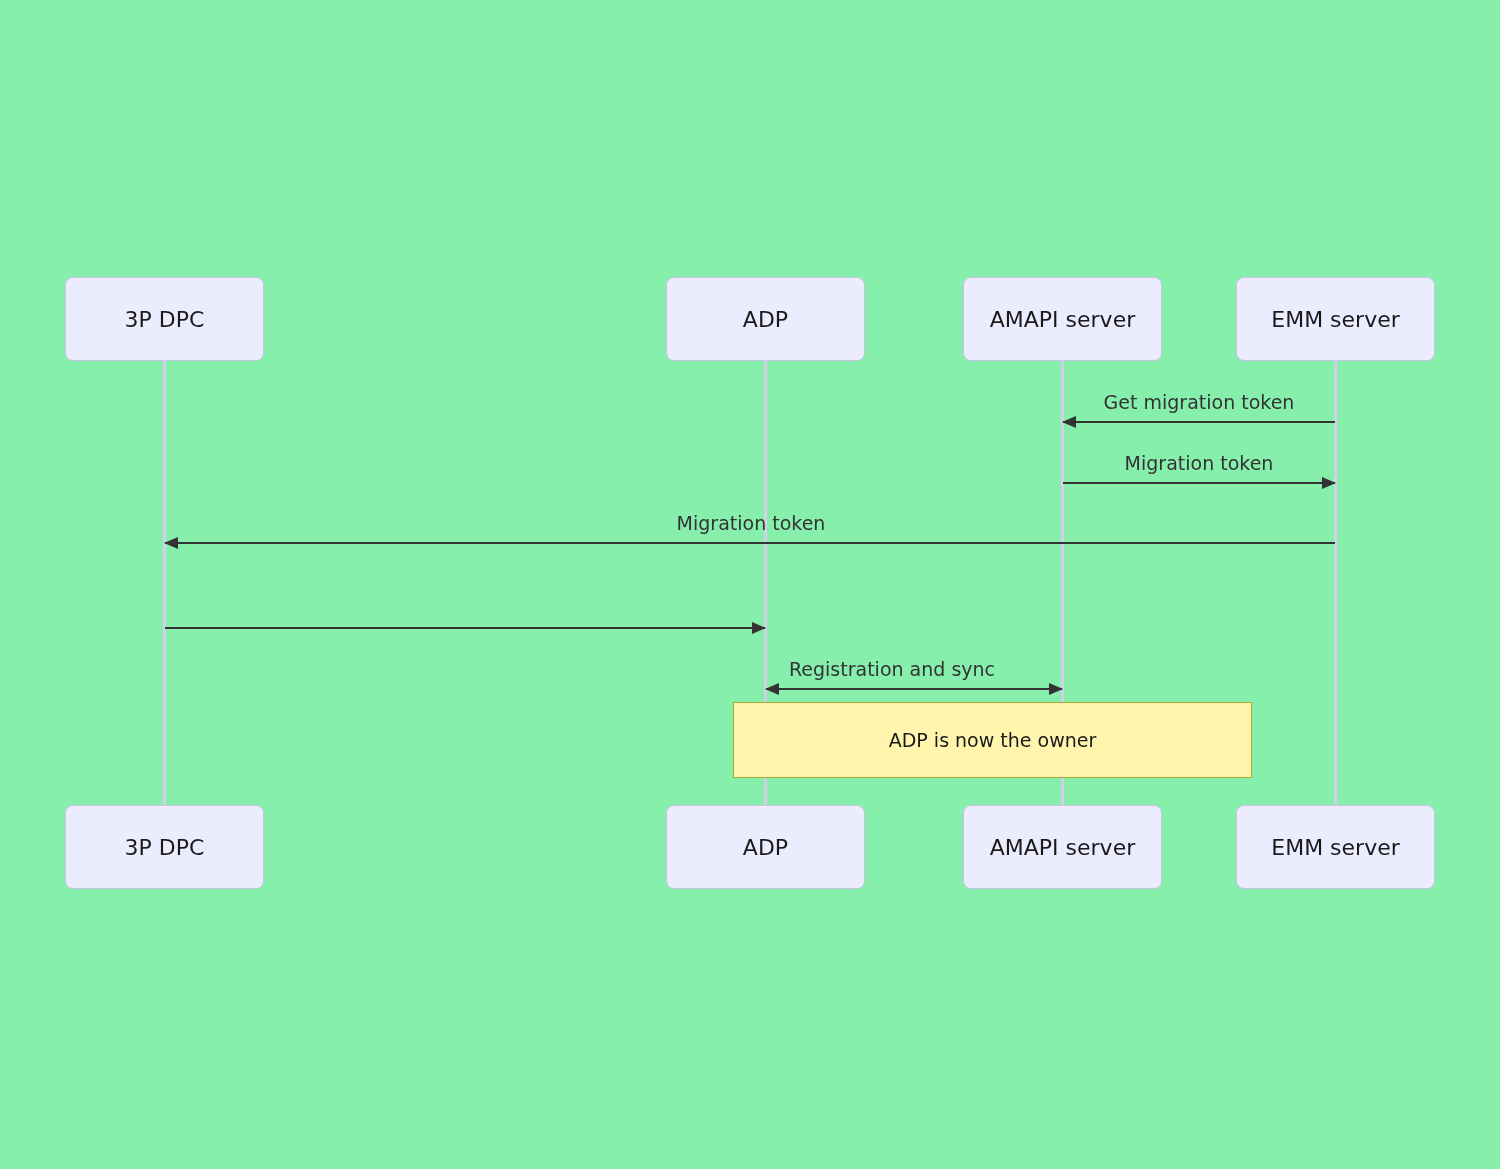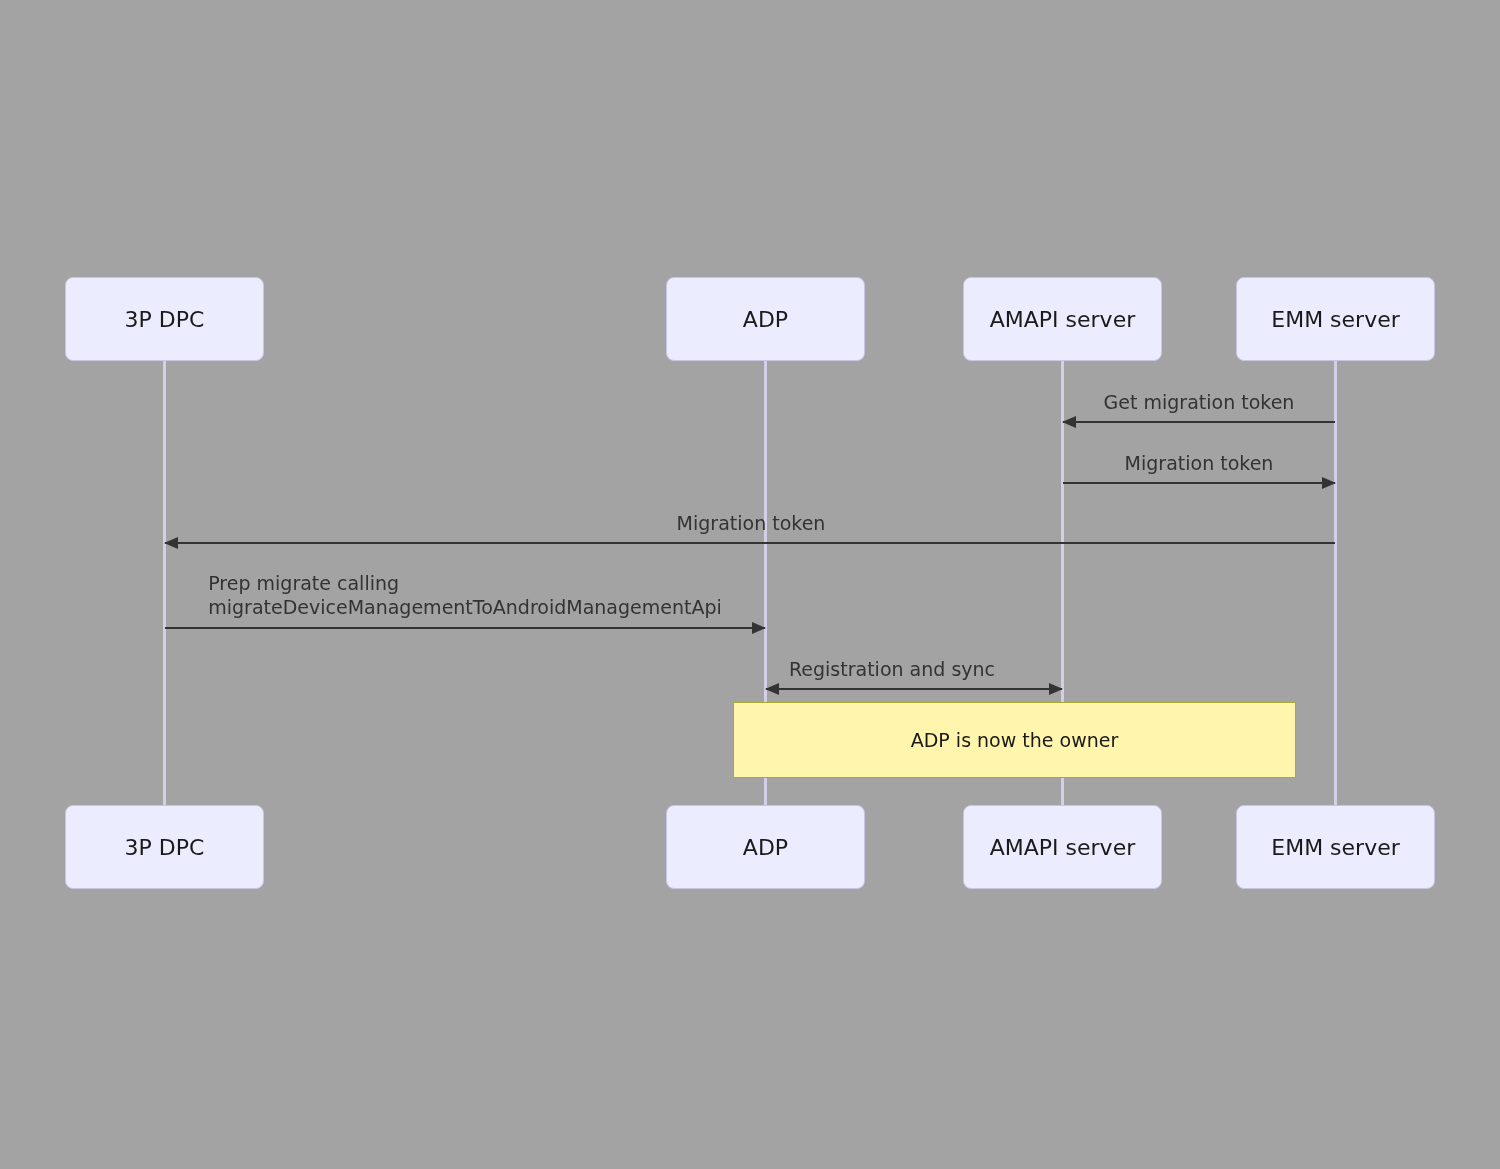--- a/index.html
+++ b/index.html
@@ -5,21 +5,21 @@
   html, body {
     margin: 0;
     padding: 0;
     background: #ffffff;
     font-family: "DejaVu Sans", "Liberation Sans", sans-serif;
   }
   .canvas {
     position: relative;
     width: 1500px;
     height: 1169px;
-    background: #a3a3a3;
+    background: #86efac;
     overflow: hidden;
   }
   .lifeline {
     position: absolute;
     width: 3px;
     top: 361px;
     height: 445px;
     background: #d5cee9;
   }
   .actor {
@@ -32,20 +32,21 @@
     box-sizing: border-box;
     display: flex;
     align-items: center;
     justify-content: center;
     color: #1a1a1a;
     font-size: 22px;
   }
   .msg-label {
     position: absolute;
     transform: translateX(-50%);
+    text-align: center;
     color: #333333;
     font-size: 19px;
     line-height: 24px;
     white-space: pre-line;
   }
   .msg-line {
     position: absolute;
     height: 2px;
     background: #333333;
   }
@@ -62,21 +63,21 @@
     border-right: 14px solid #333333;
   }
   .arrowhead.right {
     right: -1px;
     border-left: 14px solid #333333;
   }
   .note {
     position: absolute;
     left: 733px;
     top: 702px;
-    width: 563px;
+    width: 519px;
     height: 76px;
     background: #FFF5AD;
     border: 1.5px solid #AAAA33;
     box-sizing: border-box;
     display: flex;
     flex-direction: row;
     align-items: center;
     justify-content: center;
     color: #1a1a1a;
     font-size: 19px;
@@ -115,22 +116,20 @@
   <div class="msg-label" style="left:1199px;top:451px">Migration token</div>
   <div class="msg-line" style="left:1063px;top:482px;width:272px">
     <span class="arrowhead right"></span>
   </div>
 
   <div class="msg-label" style="left:751px;top:511px">Migration token</div>
   <div class="msg-line" style="left:165px;top:542px;width:1170px">
     <span class="arrowhead left"></span>
   </div>
 
-  <div class="msg-label" style="left:465px;top:571px">Prep migrate calling
-migrateDeviceManagementToAndroidManagementApi</div>
   <div class="msg-line" style="left:165px;top:627px;width:600px">
     <span class="arrowhead right"></span>
   </div>
 
   <div class="msg-label" style="left:892px;top:657px">Registration and sync</div>
   <div class="msg-line" style="left:766px;top:688px;width:296px">
     <span class="arrowhead left"></span>
     <span class="arrowhead right"></span>
   </div>
 

